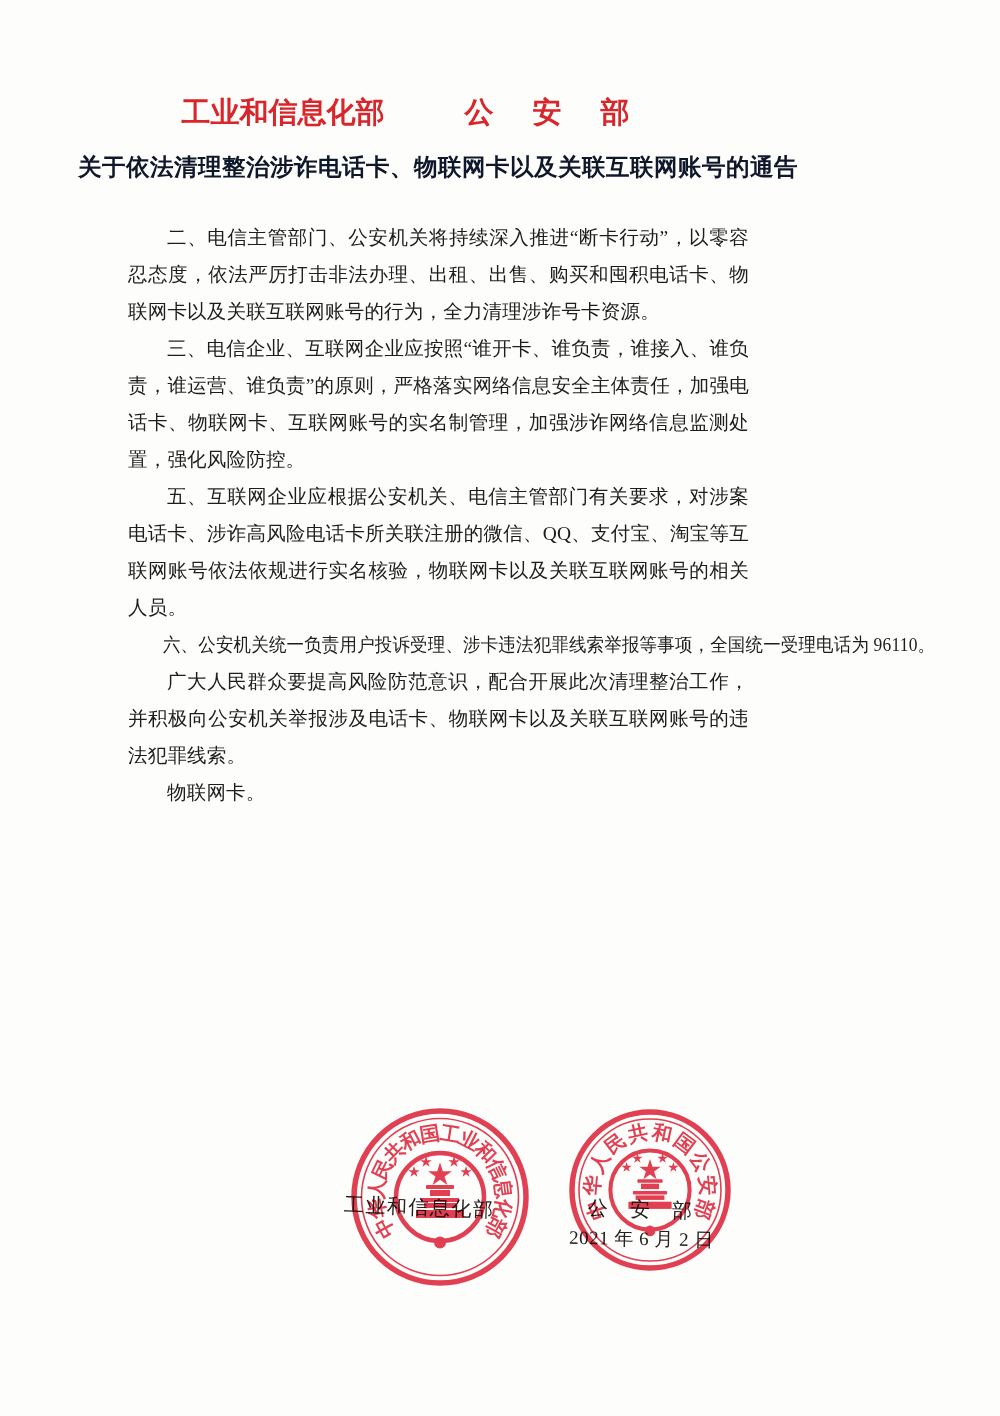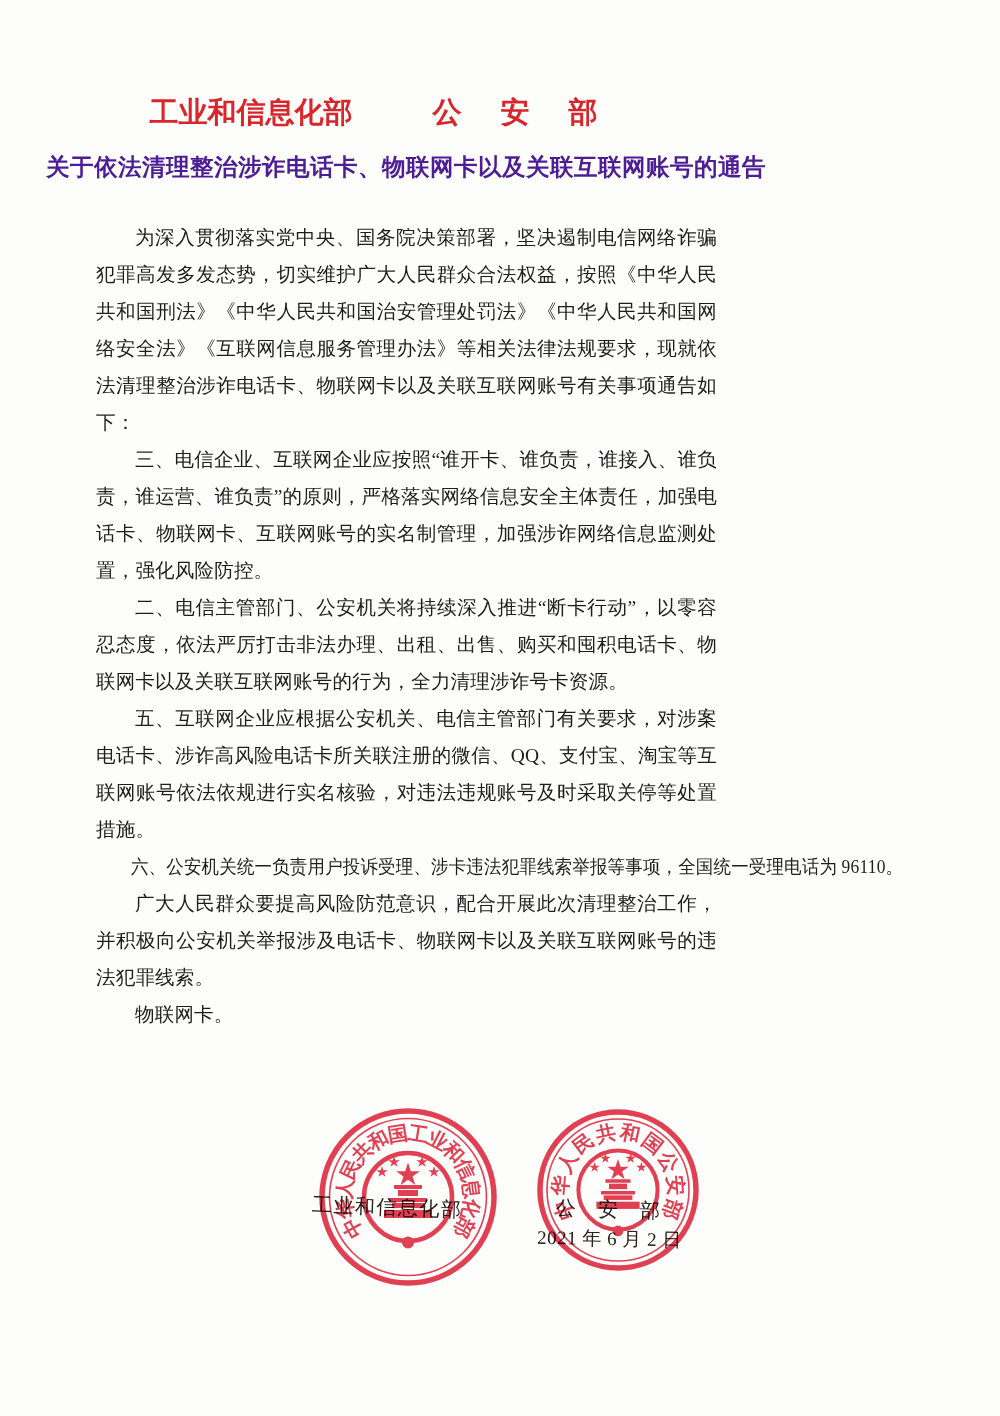--- a/index.html
+++ b/index.html
@@ -3,37 +3,37 @@
 <meta charset="utf-8">
 <style>
   html, body { margin:0; padding:0; }
   body {
     width:1000px; height:1416px;
     background: var(--paper, #fdfdfc);
     font-family: "Liberation Serif", serif;
     color: var(--text, #1d1d1d);
     overflow:hidden;
   }
-  .page { position:relative; width:812px; height:1416px; }
+  .page { position:relative; width:812px; height:1416px;margin-left:32px; }
 
   .red-heads {
     display:flex; justify-content:center; align-items:baseline; gap:80px;
     padding-top:93px;
     transform:translateX(-30px);
     font-family:"Liberation Sans", sans-serif;
     font-weight:700; font-size:29px;
     color: var(--title-red, #d8262b);
     white-space:nowrap;
   }
   .red-heads .spaced { letter-spacing:5px; }
 
   .doc-title {
     margin:18px 0 0; text-align:center;
     font-family:"Liberation Sans", sans-serif;
-    font-weight:700; font-size:23.5px; color:#4c1d95;
+    font-weight:700; font-size:23.5px; color:#0f172a;
     letter-spacing:0.5px;
   }
 
   .body-text {
     margin:36px 95px 0 96px;
     font-size:19.5px; line-height:37px;
     text-align:justify; text-justify:inter-ideograph;
     letter-spacing:0.2px;
   }
   .body-text p { margin:0; text-indent:2em; }
@@ -76,24 +76,23 @@
 <div class="page">
 
   <div class="red-heads">
     <span>工业和信息化部</span>
     <span class="spaced">公　安　部</span>
   </div>
 
   <h1 class="doc-title">关于依法清理整治涉诈电话卡、物联网卡以及关联互联网账号的通告</h1>
 
   <div class="body-text">
-    <p>为深入贯彻落实党中央、国务院决策部署，坚决遏制电信网络诈骗犯罪高发多发态势，切实维护广大人民群众合法权益，按照《中华人民共和国刑法》《中华人民共和国治安管理处罚法》《中华人民共和国网络安全法》《互联网信息服务管理办法》等相关法律法规要求，现就依法清理整治涉诈电话卡、物联网卡以及关联互联网账号有关事项通告如下：</p>
+    <p>二、电信主管部门、公安机关将持续深入推进“断卡行动”，以零容忍态度，依法严厉打击非法办理、出租、出售、购买和囤积电话卡、物联网卡以及关联互联网账号的行为，全力清理涉诈号卡资源。</p>
     <p>三、电信企业、互联网企业应按照“谁开卡、谁负责，谁接入、谁负责，谁运营、谁负责”的原则，严格落实网络信息安全主体责任，加强电话卡、物联网卡、互联网账号的实名制管理，加强涉诈网络信息监测处置，强化风险防控。</p>
-    <p>二、电信主管部门、公安机关将持续深入推进“断卡行动”，以零容忍态度，依法严厉打击非法办理、出租、出售、购买和囤积电话卡、物联网卡以及关联互联网账号的行为，全力清理涉诈号卡资源。</p>
-    <p>五、互联网企业应根据公安机关、电信主管部门有关要求，对涉案电话卡、涉诈高风险电话卡所关联注册的微信、QQ、支付宝、淘宝等互联网账号依法依规进行实名核验，对违法违规账号及时采取关停等处置措施。</p>
+    <p>五、互联网企业应根据公安机关、电信主管部门有关要求，对涉案电话卡、涉诈高风险电话卡所关联注册的微信、QQ、支付宝、淘宝等互联网账号依法依规进行实名核验，物联网卡以及关联互联网账号的相关人员。</p>
     <p class="compressed">六、公安机关统一负责用户投诉受理、涉卡违法犯罪线索举报等事项，全国统一受理电话为 96110。</p>
     <p>广大人民群众要提高风险防范意识，配合开展此次清理整治工作，并积极向公安机关举报涉及电话卡、物联网卡以及关联互联网账号的违法犯罪线索。</p>
     <p>物联网卡。</p>
   </div>
 
   <div class="seal-layer">
 
     <div class="sig sig-left">工业和信息化部</div>
     <div class="sig sig-right">公　安　部</div>
     <div class="sig seal-date">2021 年 6 月 2 日</div>

